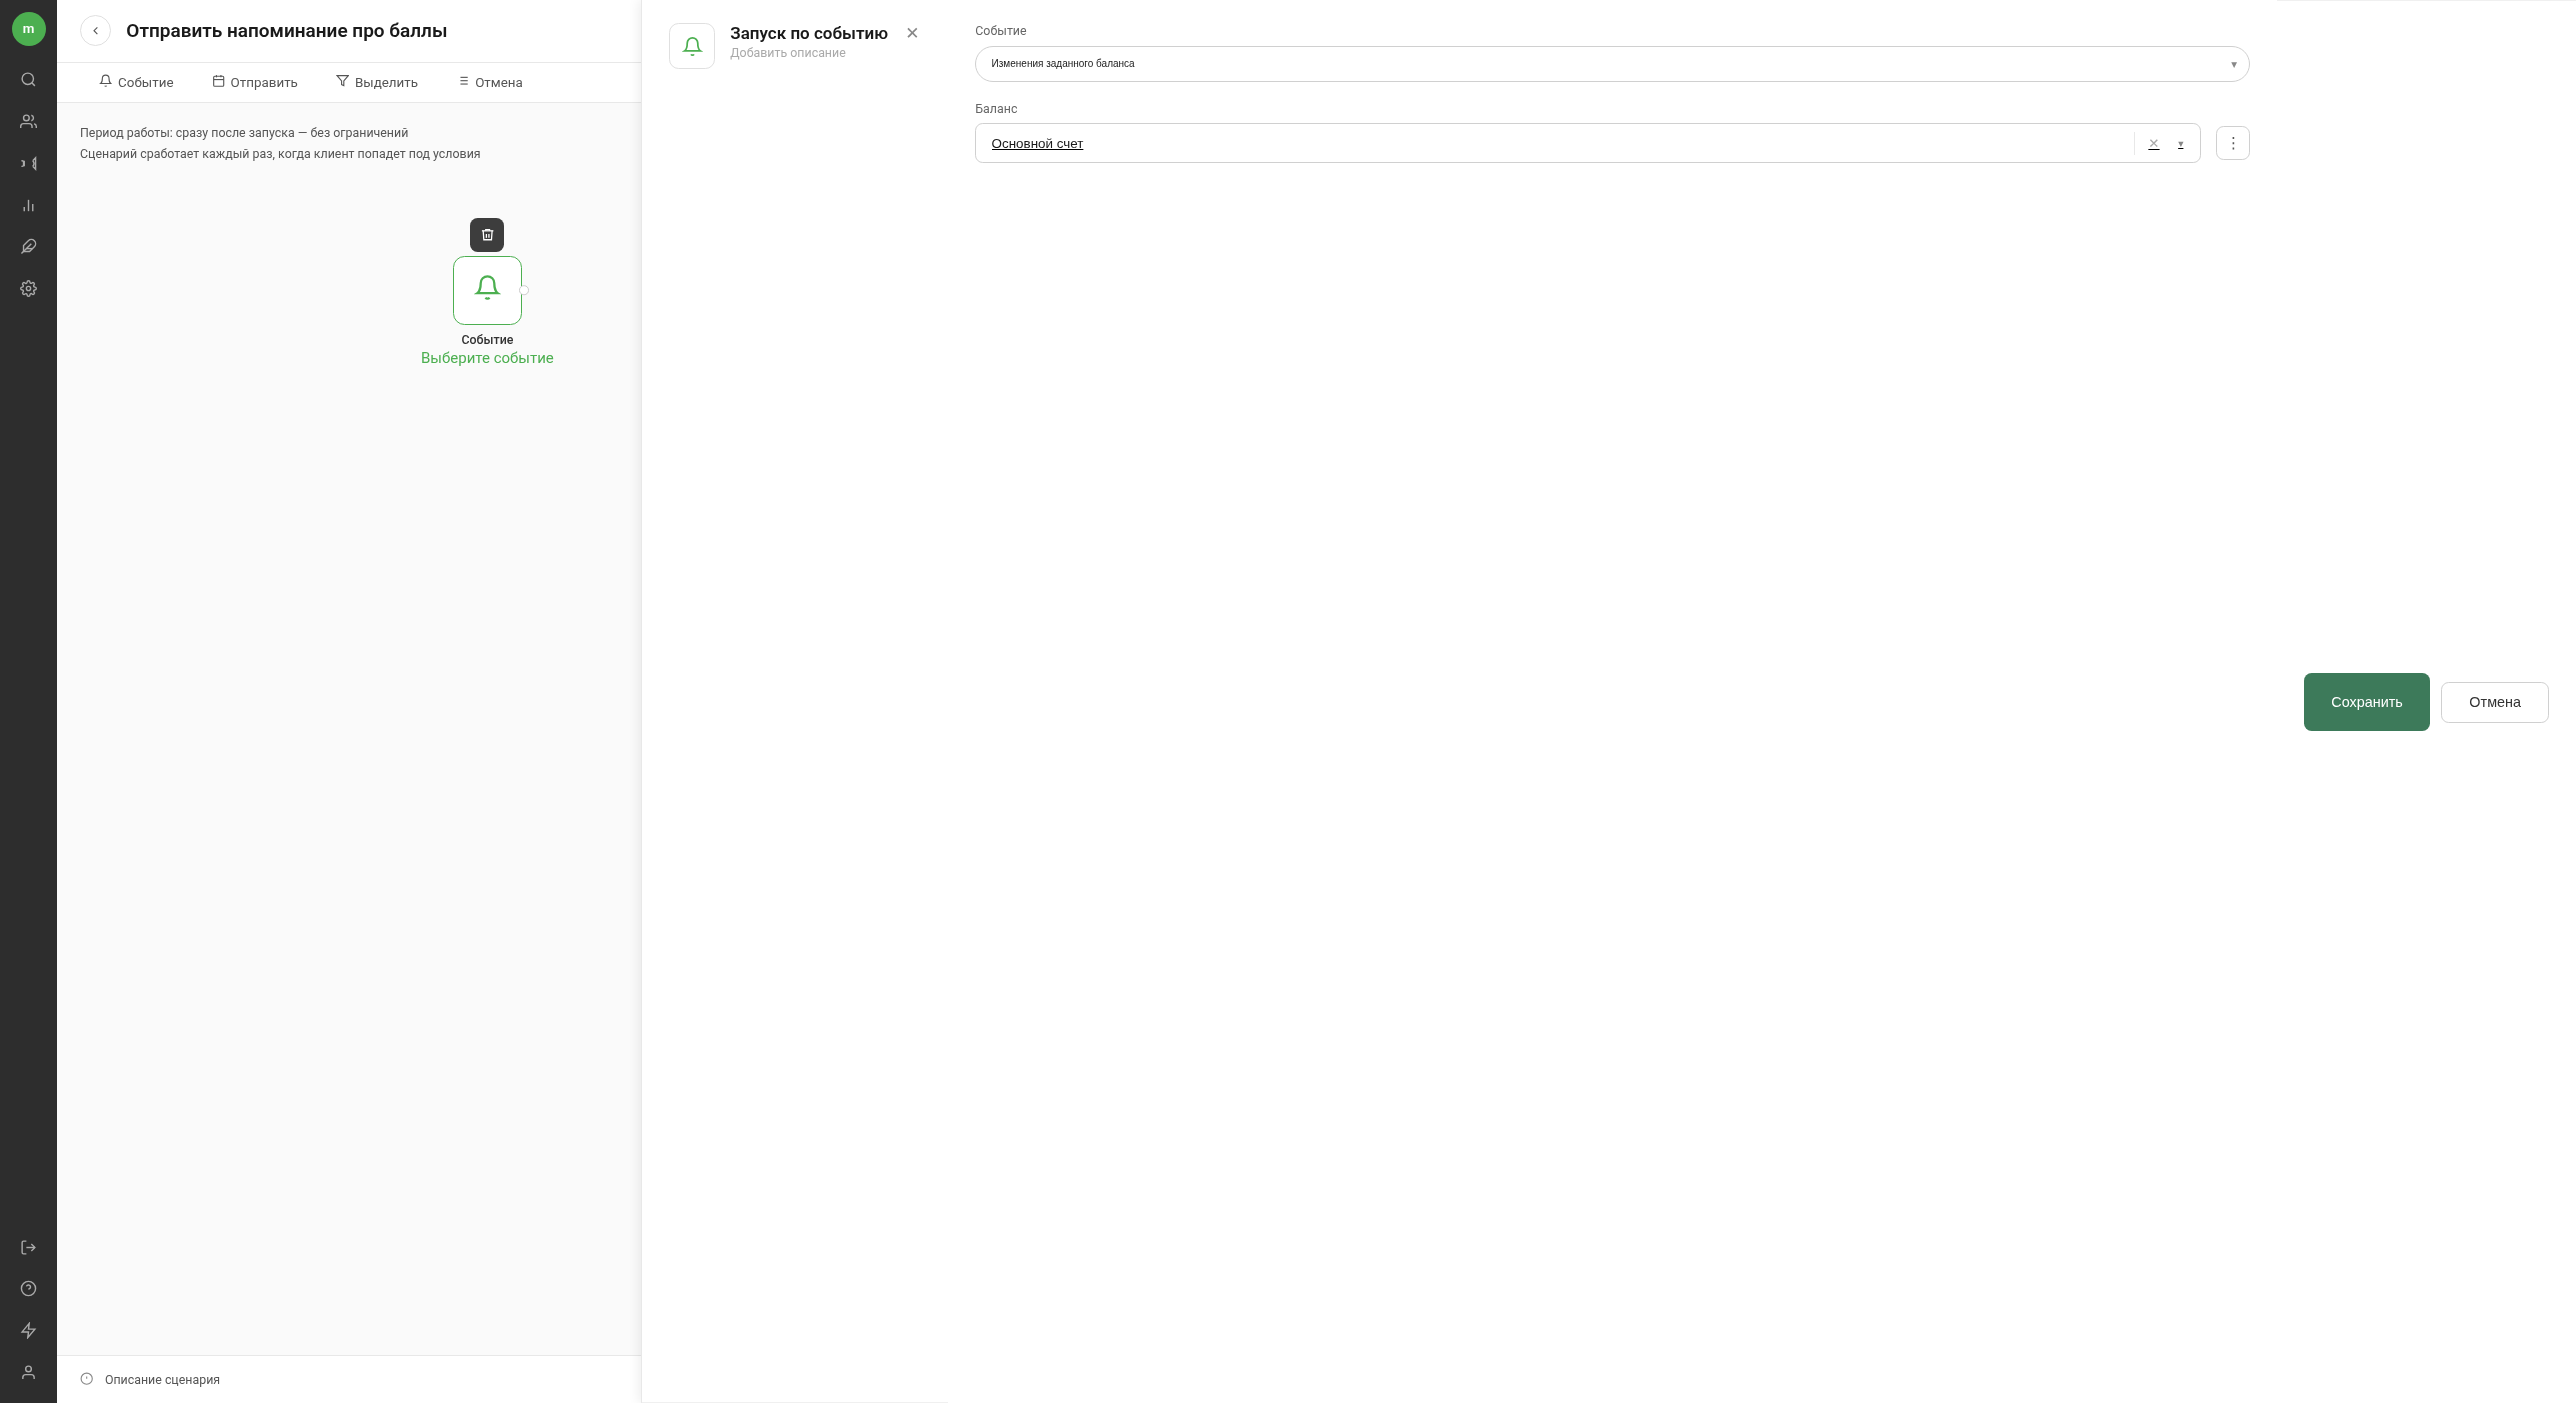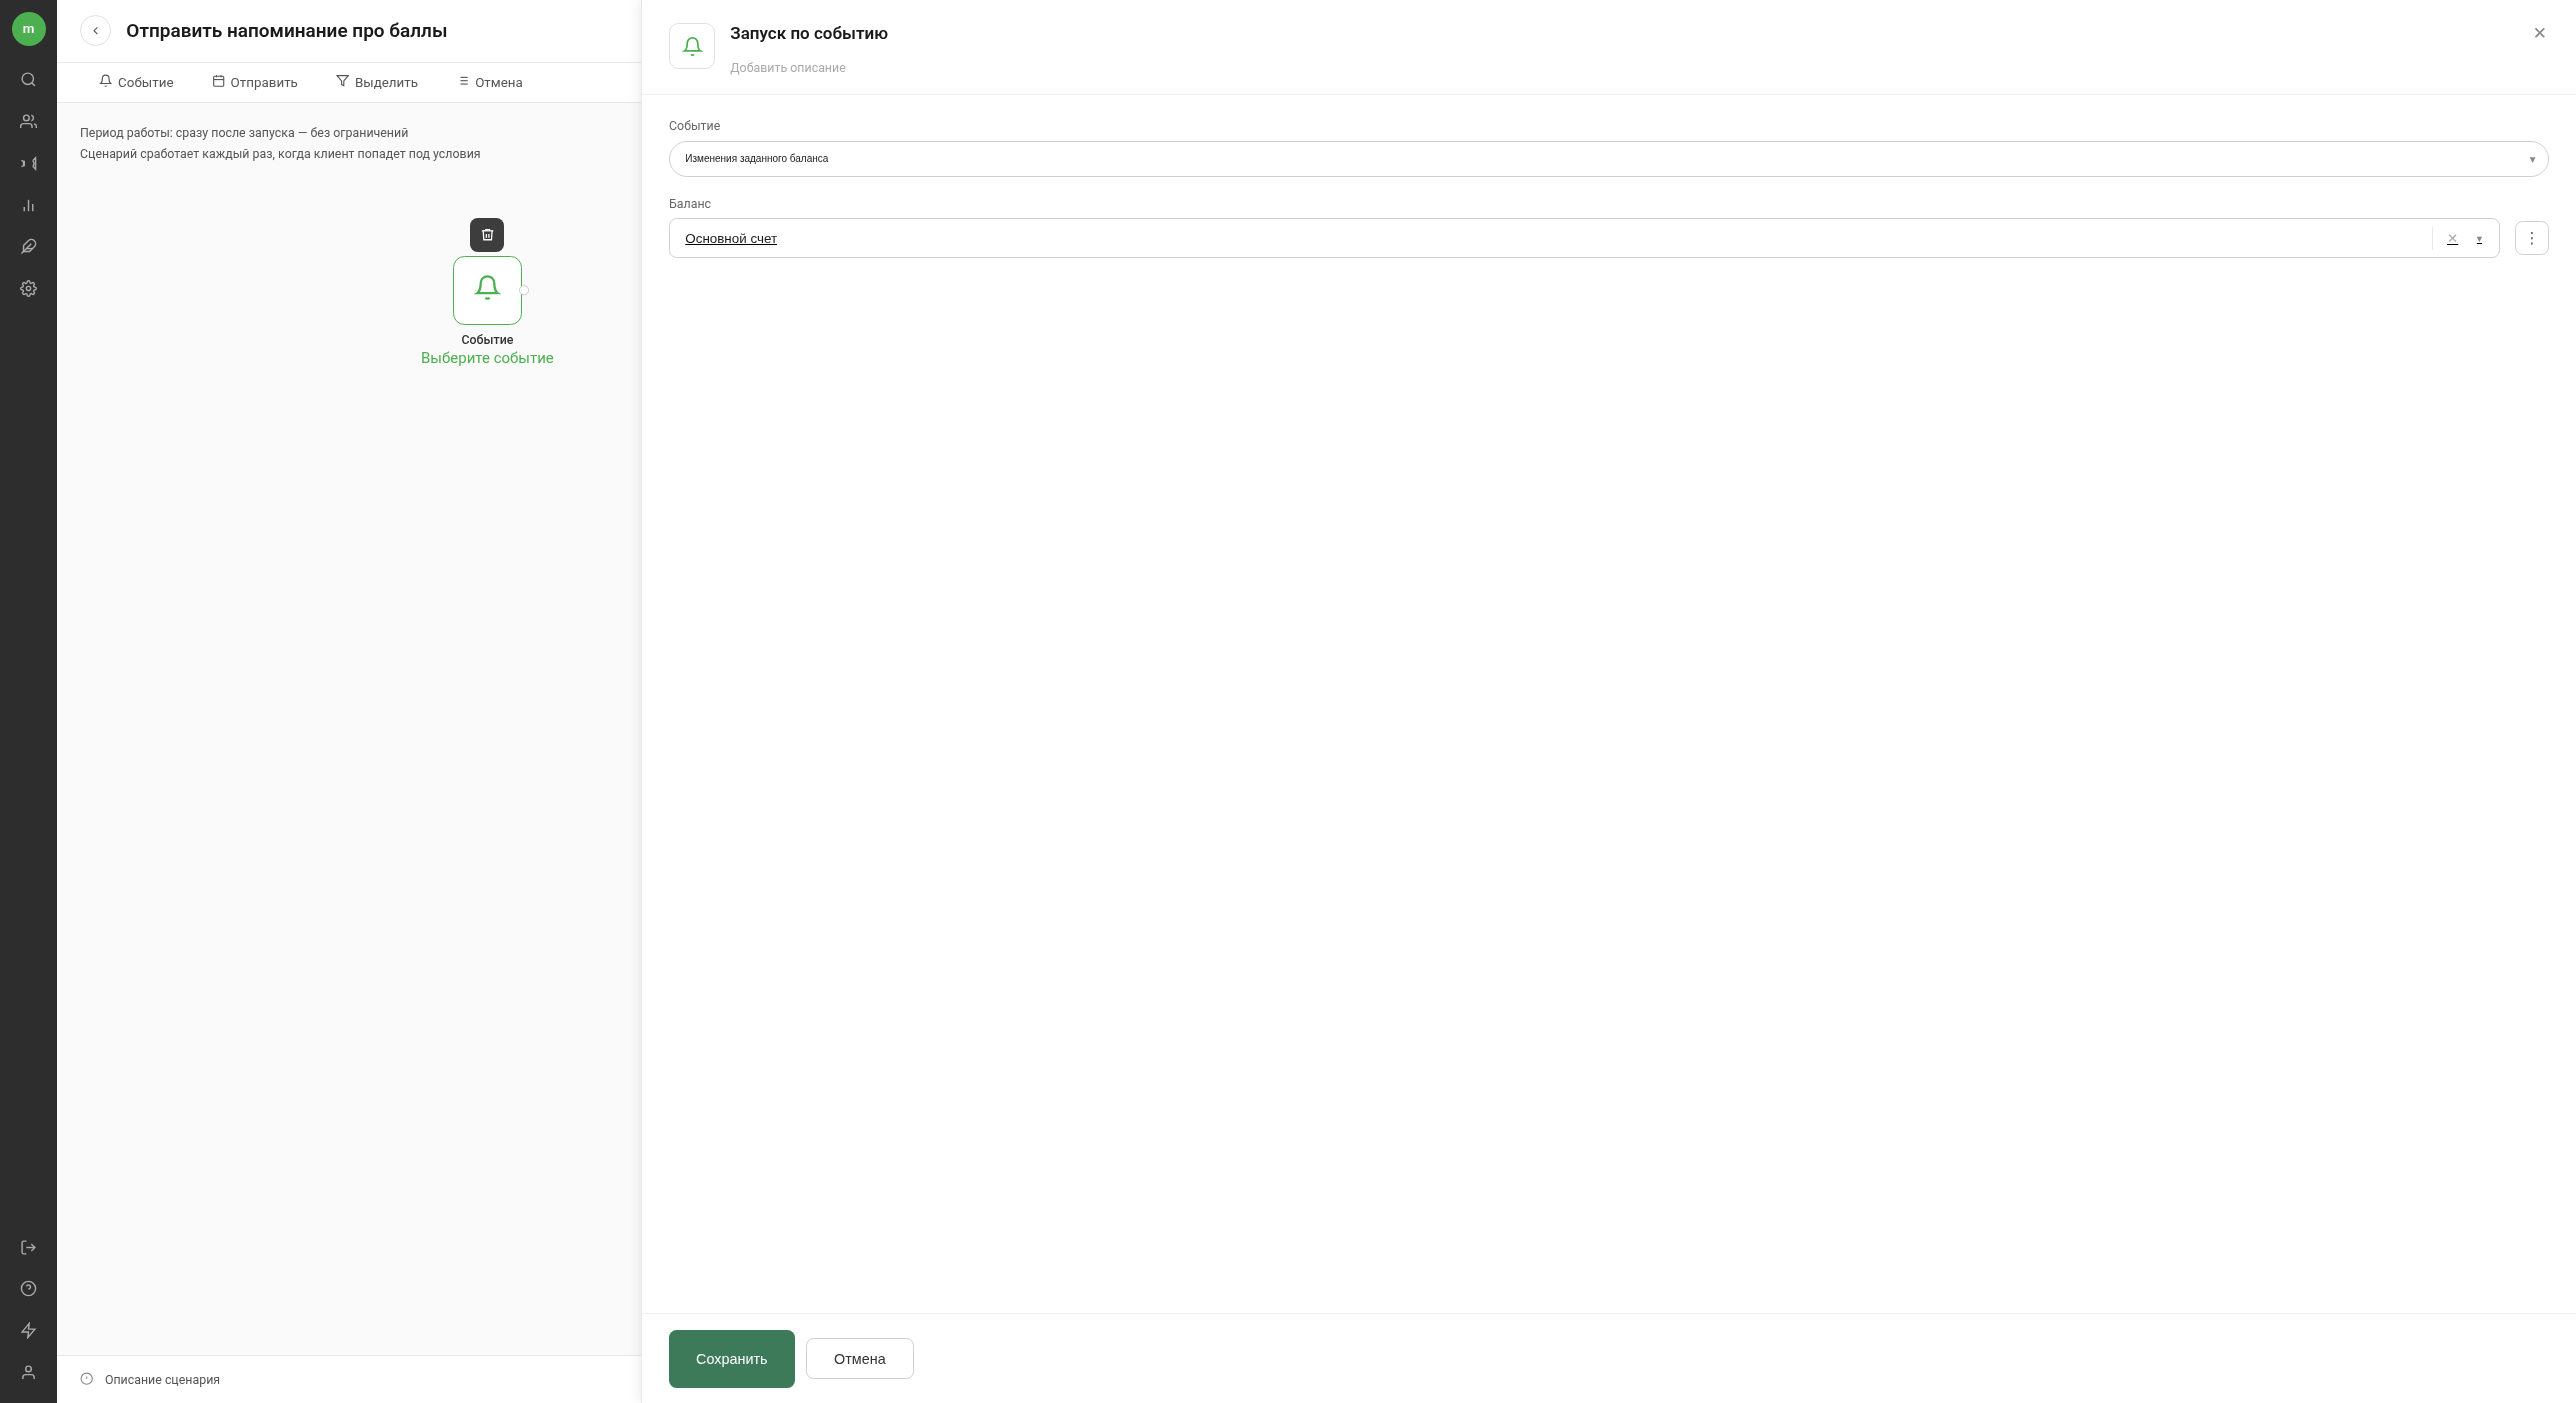--- a/index.html
+++ b/index.html
@@ -225,21 +225,21 @@
     }
 
     
     .overlay {
       position: absolute;
       top: 0; right: 0; bottom: 0;
       width: calc(100% - 584px);
       background: white;
       border-left: 1px solid #e8e8e8;
       display: flex;
-      flex-direction: column;
+      flex-direction: row;
       z-index: 5;
       box-shadow: -1.9px 0 11.5px rgba(0,0,0,0.08);
     }
 
     .panel-header {
       display: flex;
       align-items: flex-start;
       padding: 23px 27px 19px;
       border-bottom: 1px solid #f0f0f0;
       gap: 15.3px;
@@ -258,21 +258,21 @@
     }
     .panel-title-group { flex: 1; }
     .panel-title {
       font-size: 17px;
       font-weight: 600;
       color: #1a1a1a;
     }
     .panel-subtitle {
       font-size: 12.4px;
       color: #aaa;
-      margin-top: 17px;
+      margin-top: 2px;
     }
     .panel-close {
       font-size: 17px;
       color: #888;
       cursor: pointer;
       line-height: 1;
       padding: 1.9px;
     }
 
     .panel-body {

